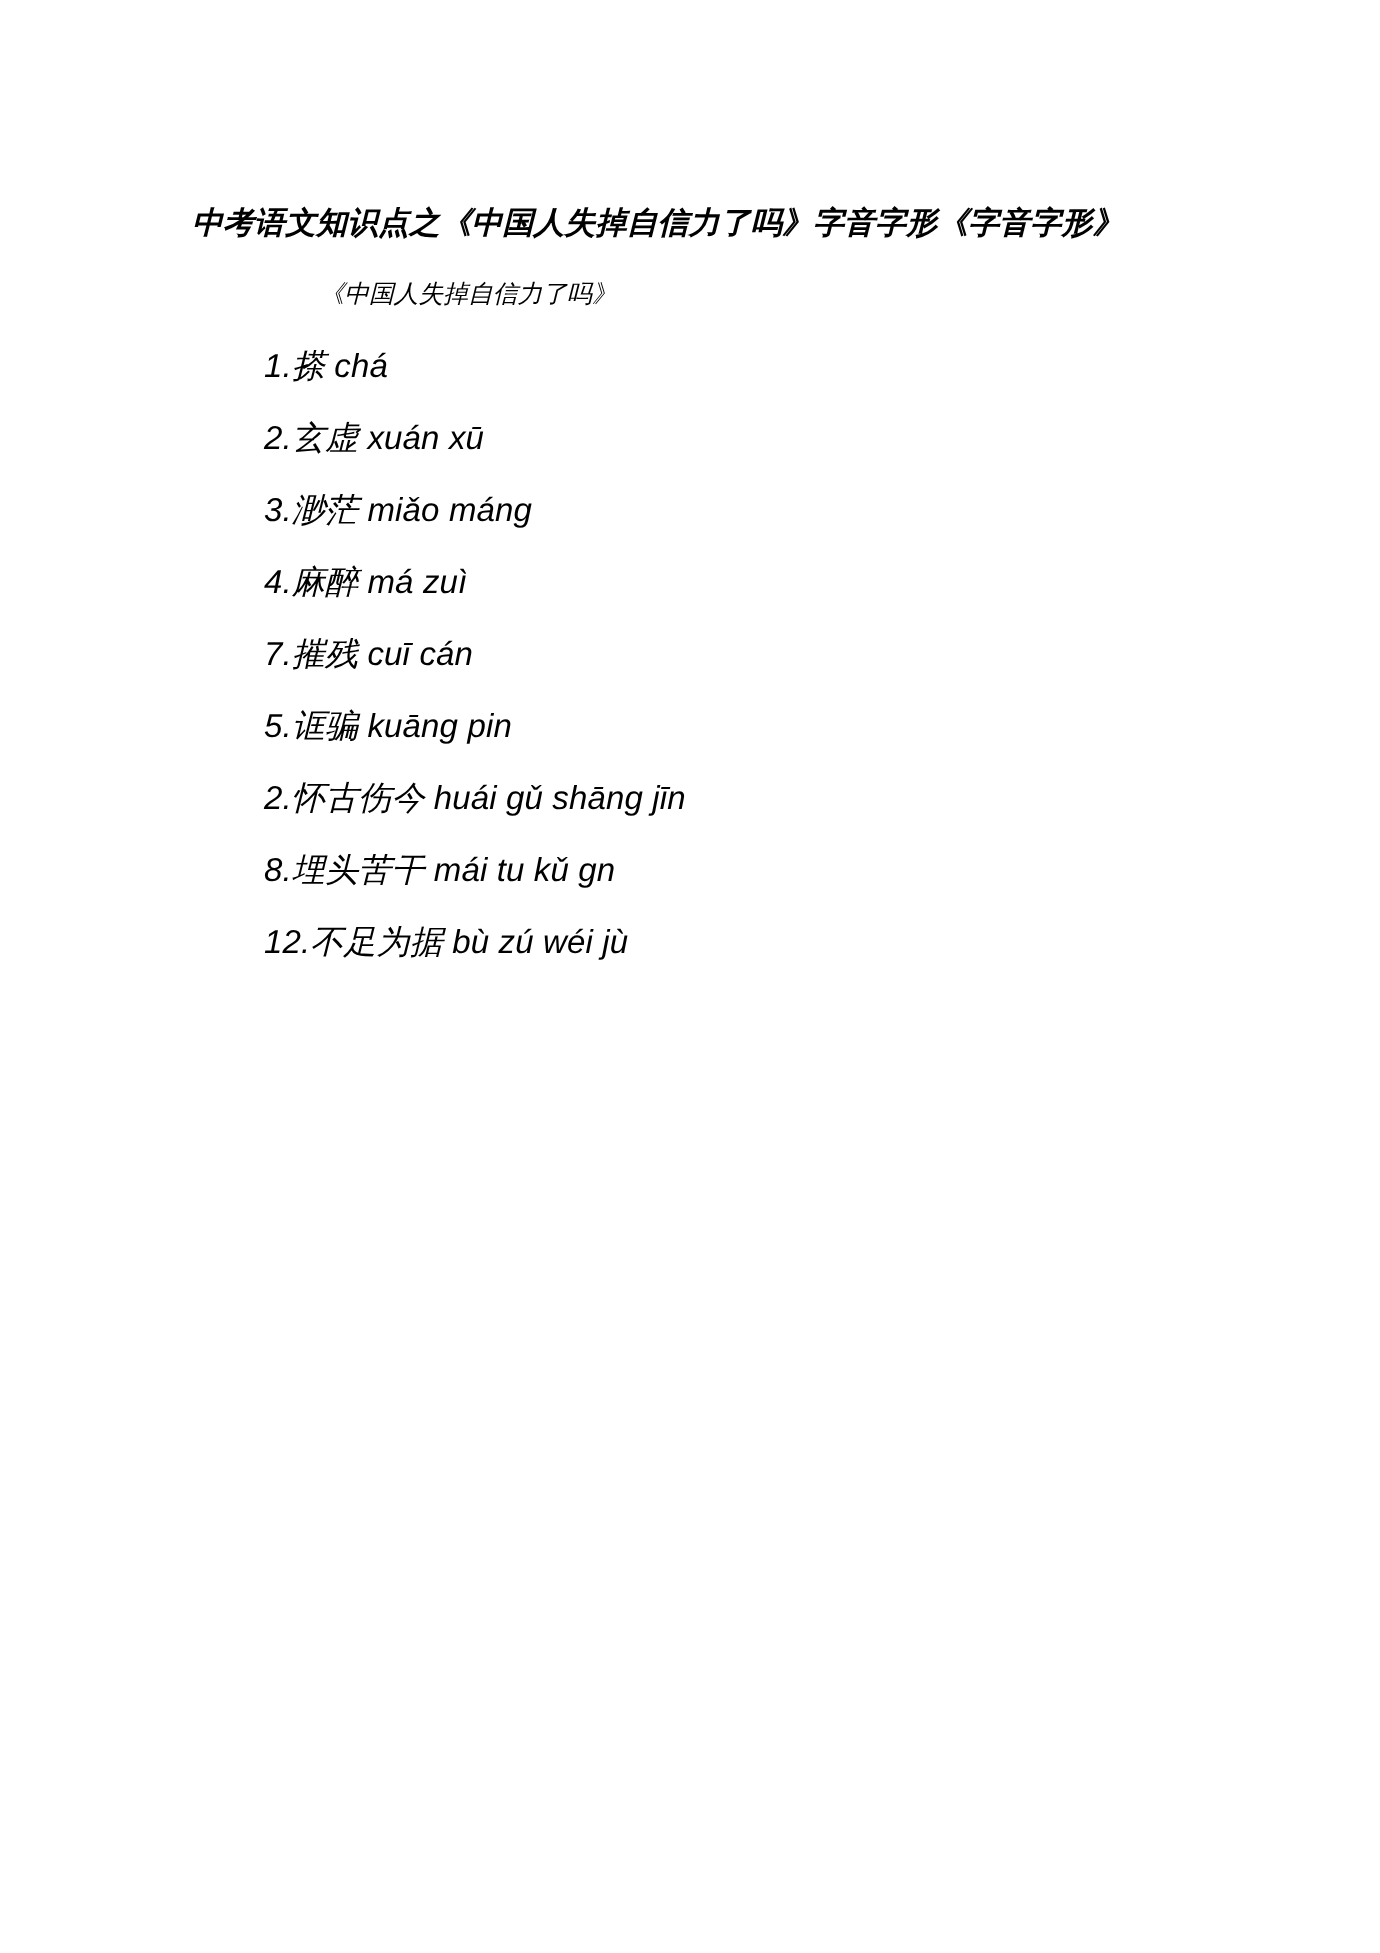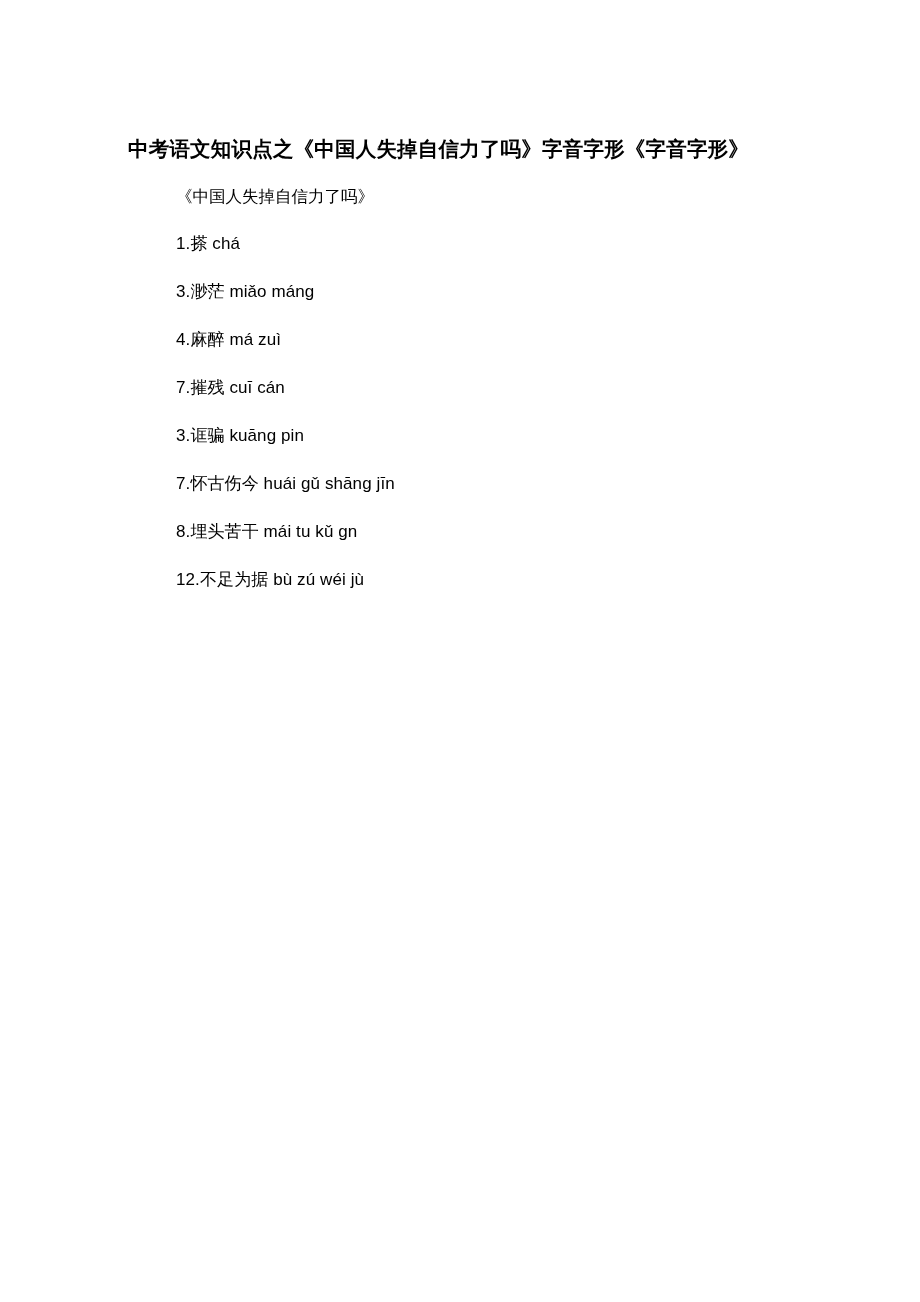--- a/index.html
+++ b/index.html
@@ -13,64 +13,67 @@
     font-family: "Liberation Sans", "DejaVu Sans", sans-serif;
     color: #000000;
     overflow: hidden;
   }
   .page {
     position: relative;
     width: 920px;
     height: 1302px;
     box-sizing: border-box;
     padding: 0;
+    font-style: italic;
   }
   .doc-title {
     position: absolute;
     left: 128px;
     top: 122px;
     width: 700px;
     font-size: 20.5px;
     font-weight: bold;
     letter-spacing: 0.2px;
     white-space: nowrap;
     line-height: 1.3;
   }
   .body-block {
     position: absolute;
     left: 176px;
     top: 172px;
     width: 680px;
   }
   .line {
-    font-size: 17px;
+    font-size: 22px;
     line-height: 48px;
     white-space: nowrap;
     letter-spacing: 0.1px;
   }
   .subtitle {
     font-size: 16.5px;
     line-height: 48px;
     white-space: nowrap;
+    margin-left: 37px;
   }
 </style>
 </head>
 <body>
 
 <div class="page">
 
   <h1 class="doc-title">中考语文知识点之《中国人失掉自信力了吗》字音字形《字音字形》</h1>
 
   <div class="body-block">
 
     <div class="subtitle">《中国人失掉自信力了吗》</div>
 
     <div class="line">1.搽  chá</div>
+    <div class="line">2.玄虚  xuán xū</div>
     <div class="line">3.渺茫  miǎo máng</div>
     <div class="line">4.麻醉  má zuì</div>
     <div class="line">7.摧残  cuī cán</div>
-    <div class="line">3.诓骗  kuāng pin</div>
-    <div class="line">7.怀古伤今  huái gǔ shāng jīn</div>
+    <div class="line">5.诓骗  kuāng pin</div>
+    <div class="line">2.怀古伤今  huái gǔ shāng jīn</div>
     <div class="line">8.埋头苦干  mái tu kǔ gn</div>
     <div class="line">12.不足为据  bù zú wéi jù</div>
 
   </div>
 </div>
 
 </body></html>

